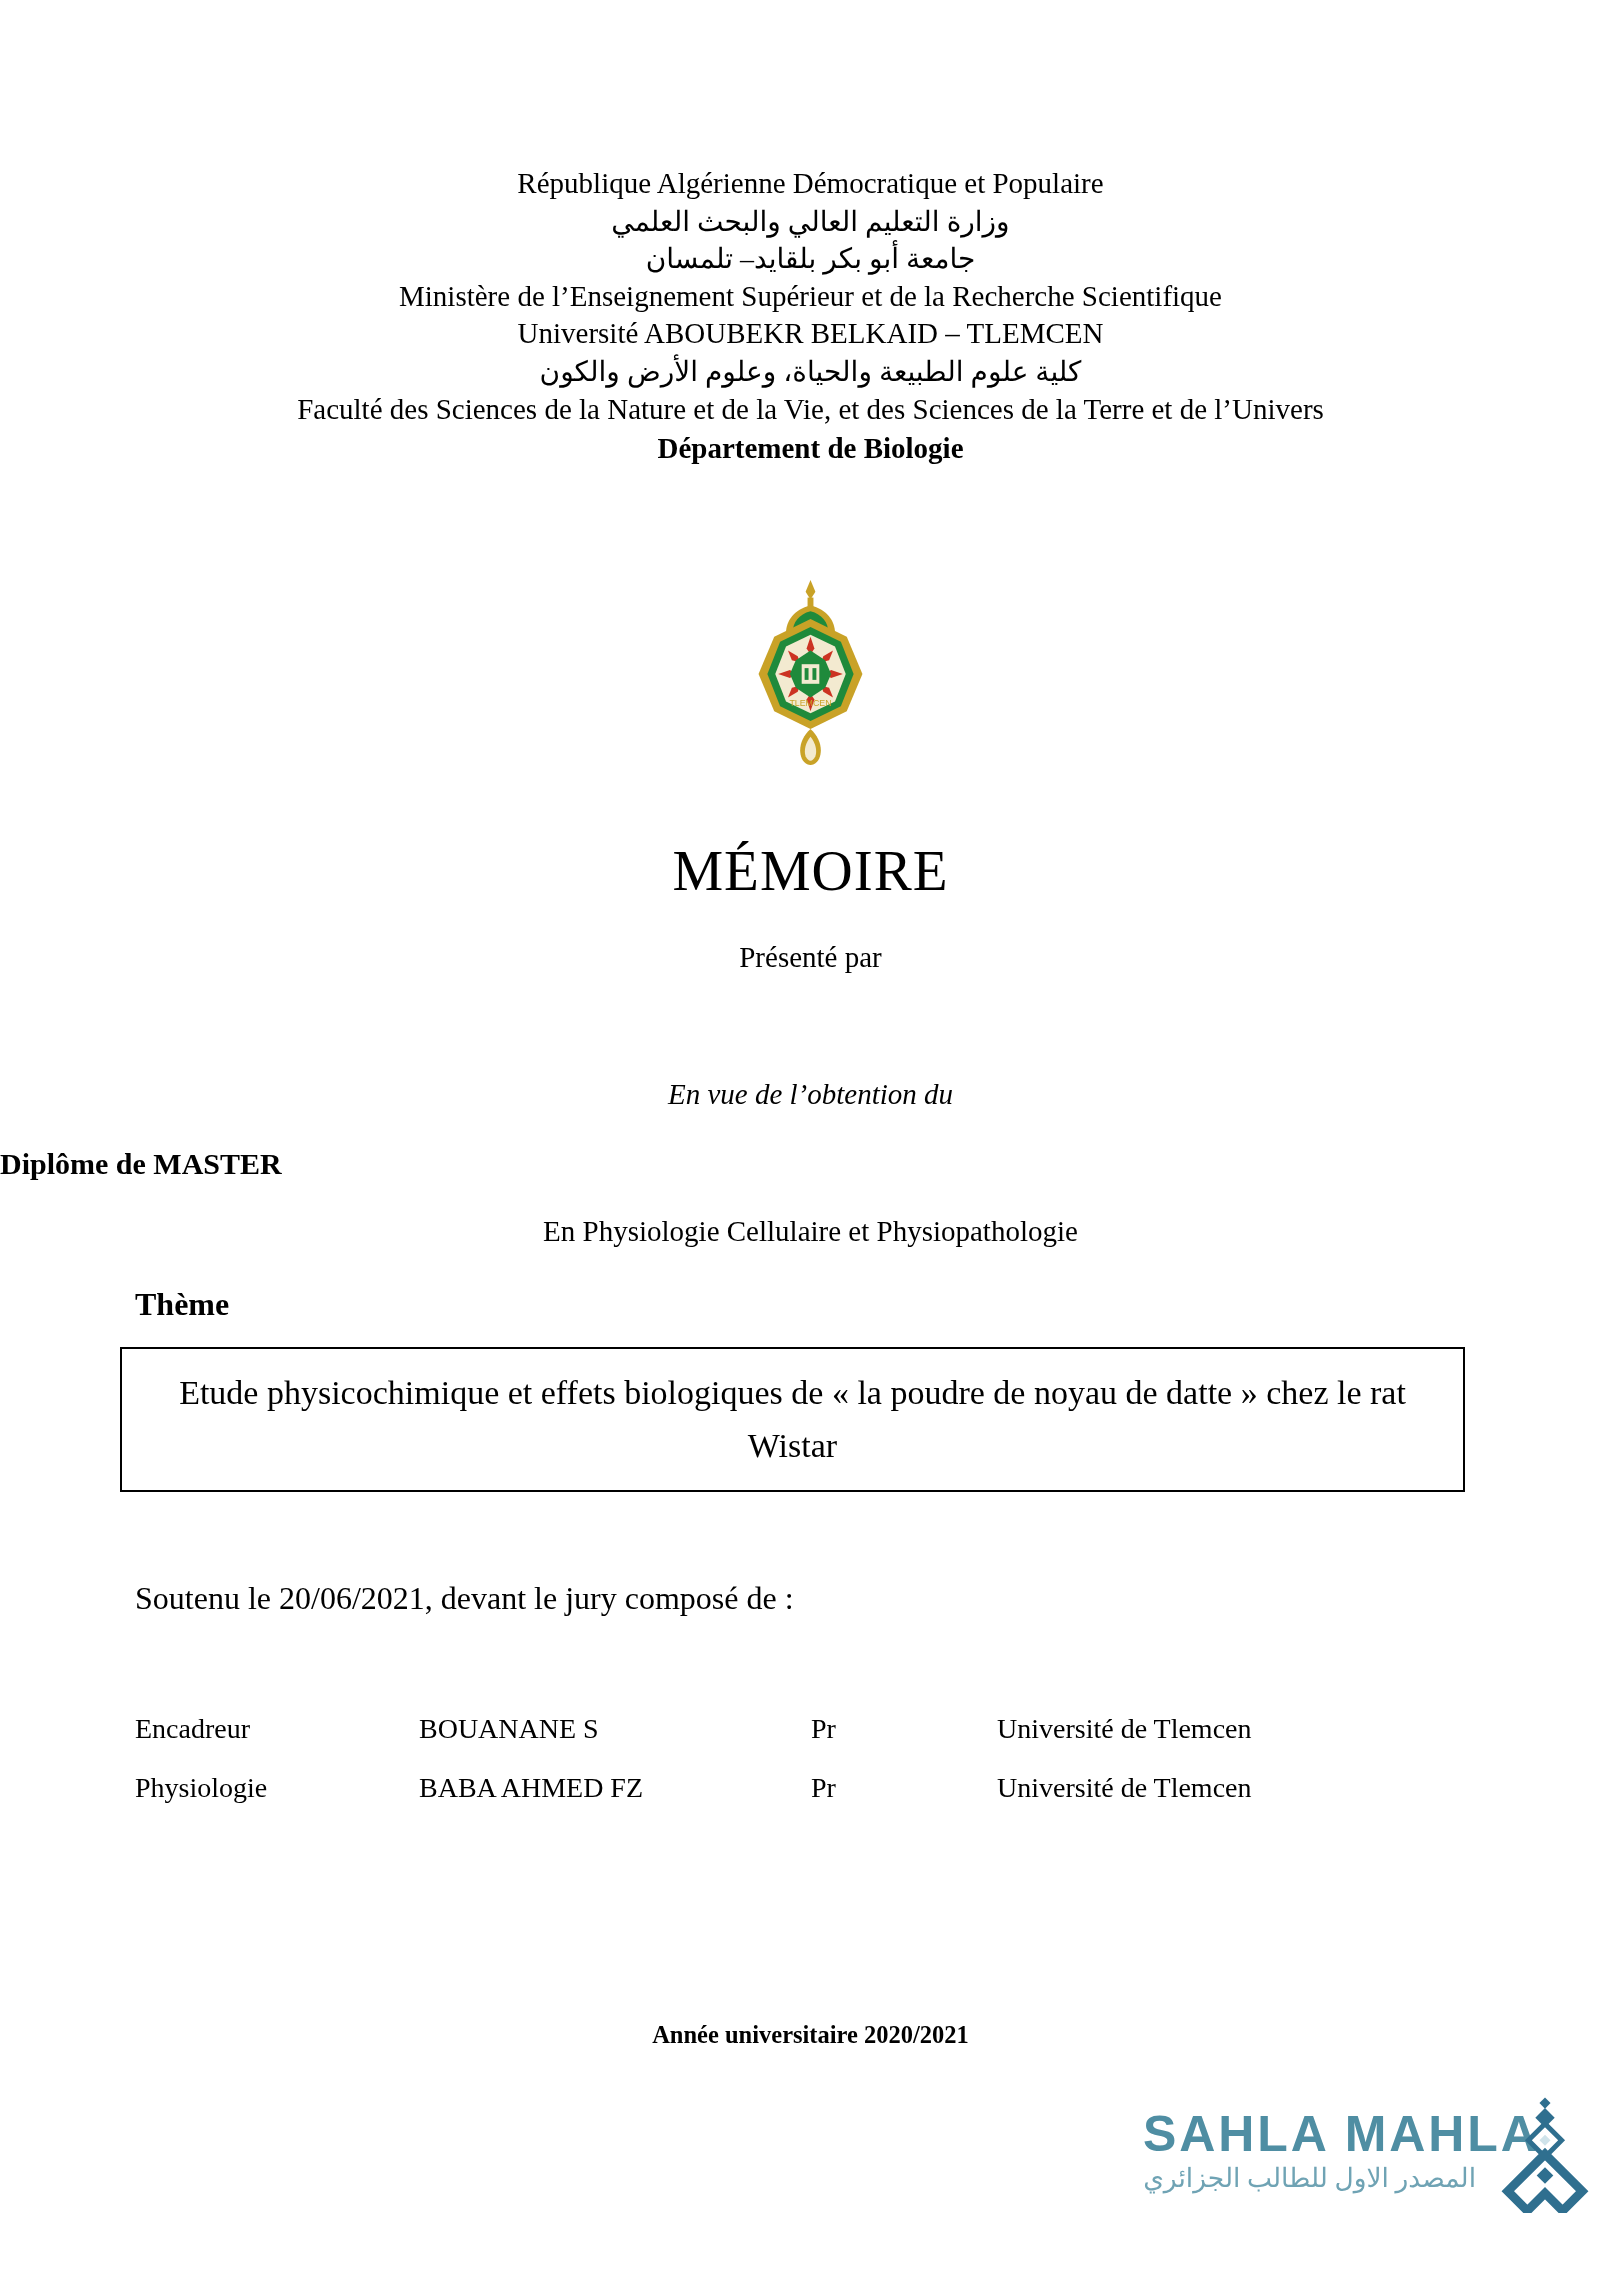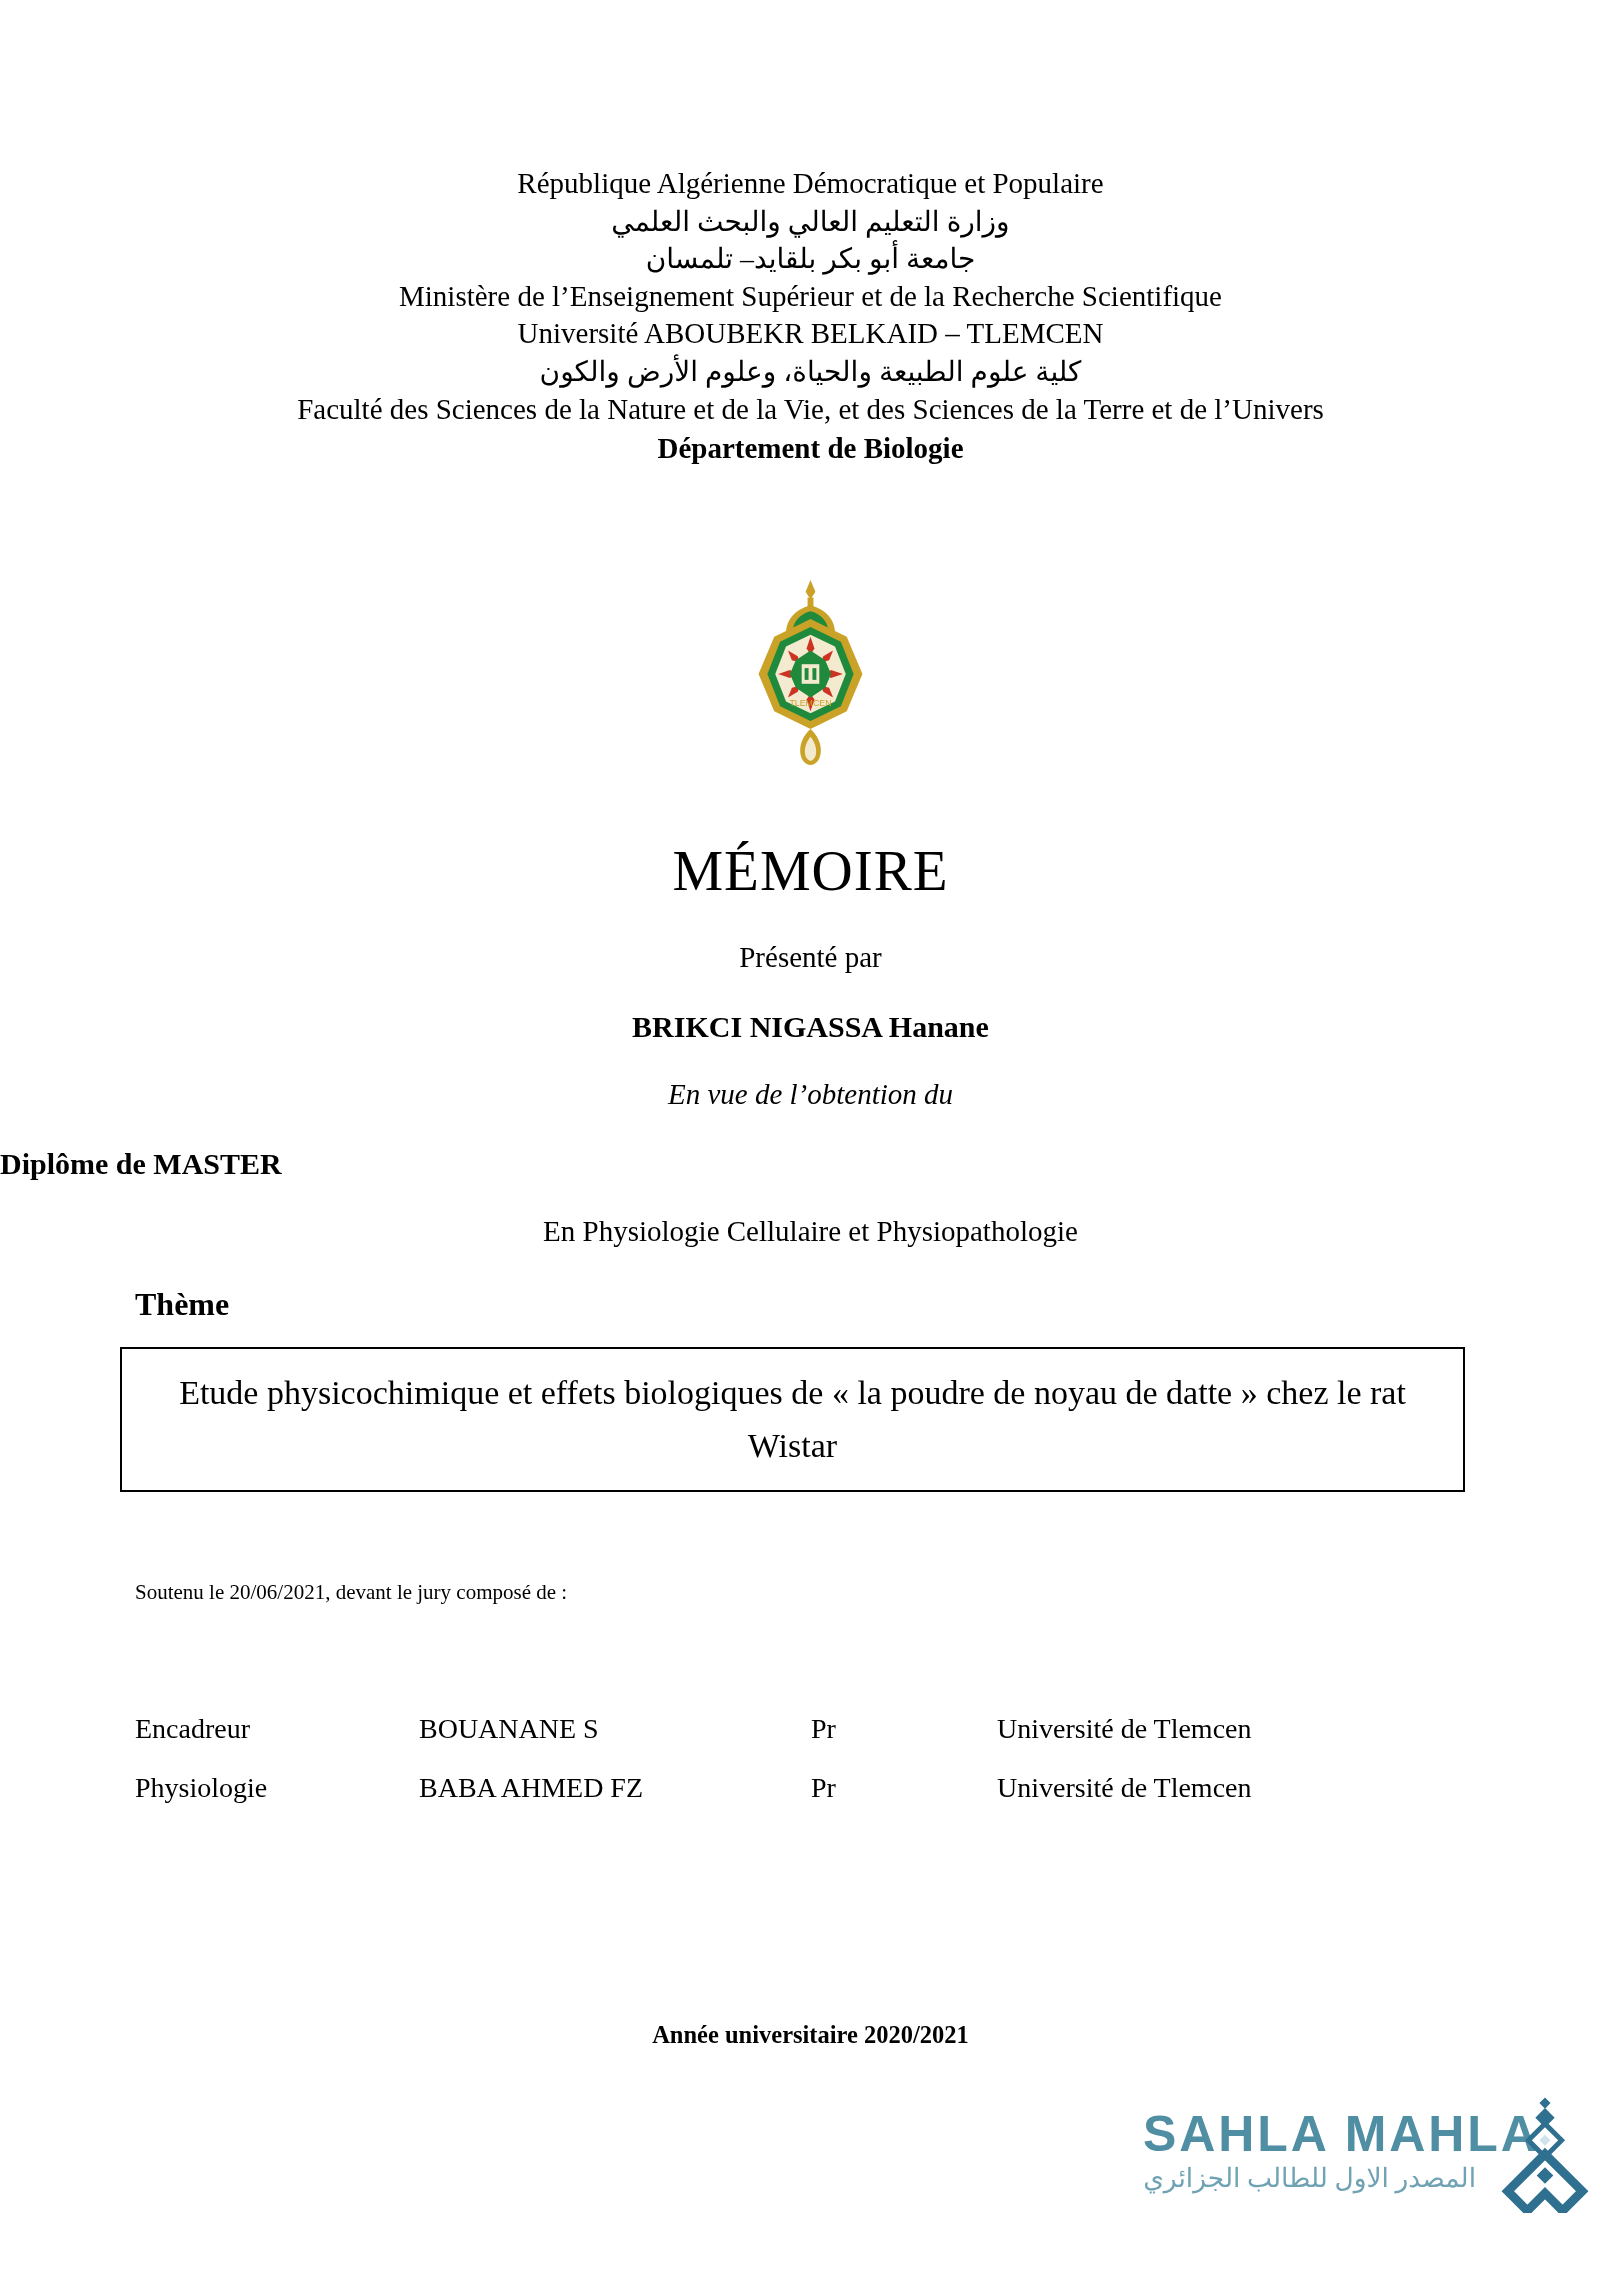--- a/index.html
+++ b/index.html
@@ -134,21 +134,21 @@
     font-size: 34px;
     line-height: 1.55;
     text-align: center;
   }
 
   
   .soutenu {
     position: absolute;
     top: 1580px;
     left: 135px;
-    font-size: 21px;
+    font-size: 32px;
   }
 
   
   .jury {
     position: absolute;
     top: 1699px;
     left: 135px;
     width: 1225px;
     border-collapse: collapse;
     font-size: 28px;
@@ -253,21 +253,20 @@
 
       <path d="M75 156 C66 164 62 176 66 186 C70 195 80 195 84 186 C88 176 84 164 75 156 Z" fill="#c9a227"></path>
       <path d="M75 164 C70 170 68 178 70 184 C73 190 77 190 80 184 C82 178 80 170 75 164 Z" fill="#f3ead0"></path>
 
       <text x="75" y="133" font-size="9" fill="#c9a227" text-anchor="middle" font-family="Liberation Sans, sans-serif">TLEMCEN</text>
     </svg>
   </div>
 
   <div class="memoire">MÉMOIRE</div>
   <div class="presente">Présenté par</div>
-  <div class="author">BRIKCI NIGASSA Hanane</div>
   <div class="envue">En vue de l’obtention du</div>
   <div class="diplome">Diplôme de MASTER</div>
   <div class="speciality">En Physiologie Cellulaire et Physiopathologie</div>
 
   <div class="theme-label">Thème</div>
   <div class="theme-box">
     <div class="theme-text">Etude physicochimique et effets biologiques de « la poudre de noyau de datte » chez le rat Wistar</div>
   </div>
 
   <div class="soutenu">Soutenu le 20/06/2021, devant le jury composé de :</div>

